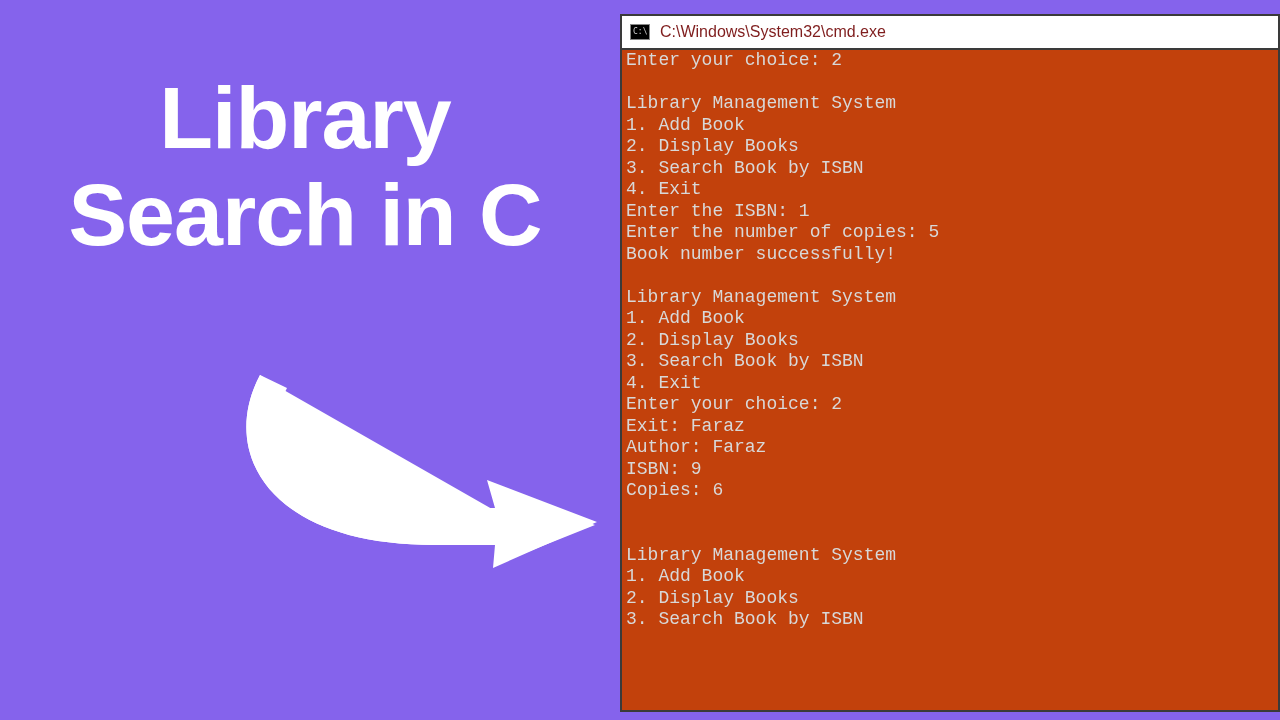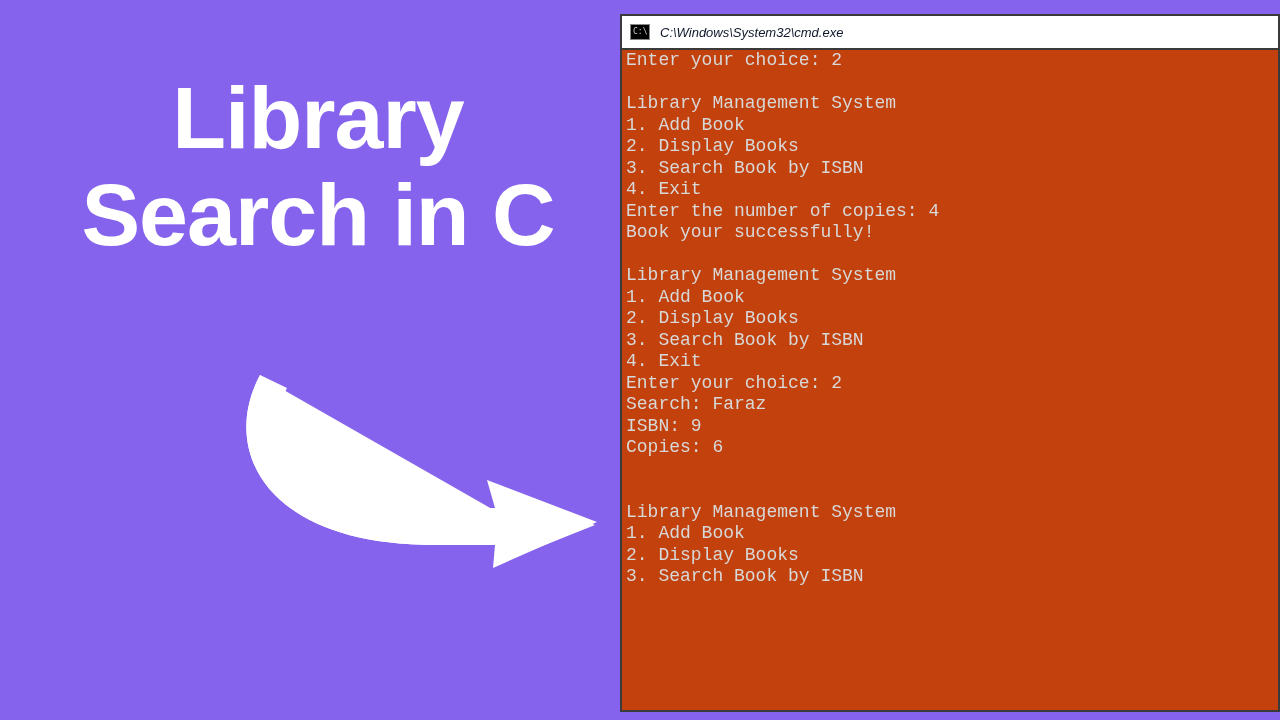--- a/index.html
+++ b/index.html
@@ -10,21 +10,21 @@
     body {
       width: 1280px;
       height: 720px;
       background: #8563ec;
       overflow: hidden;
       position: relative;
       font-family: Arial, sans-serif;
     }
     .heading-area {
       position: absolute;
-      left: 13px;
+      left: 0;
       top: 70px;
       width: 610px;
       text-align: center;
     }
     .heading-text {
       color: #ffffff;
       font-weight: 900;
       font-size: 88px;
       line-height: 1.1;
       letter-spacing: -1px;
@@ -68,24 +68,23 @@
       justify-content: flex-start;
       padding-left: 2px;
     }
     .cmd-icon-text {
       color: #cccccc;
       font-size: 8px;
       font-family: monospace;
       line-height: 1;
     }
     .title-text {
-      color: #0f172a;
-      font-size: 13px;
+      color: #7f1d1d;
+      font-size: 16px;
       font-family: Arial, sans-serif;
-      font-style: italic;
     }
     .console-body {
       flex: 1;
       background: #c2410c;
       padding: 0 4px;
       overflow: hidden;
     }
     .console-line {
       color: #d8d8d8;
       font-family: 'Consolas', 'Courier New', monospace;
@@ -140,30 +139,32 @@
     <span class="title-text">C:\Windows\System32\cmd.exe</span>
   </div>
   <div class="console-body">
     <div class="console-line">Enter your choice: 2</div>
     <div class="console-line">&nbsp;</div>
     <div class="console-line">Library Management System</div>
     <div class="console-line">1. Add Book</div>
     <div class="console-line">2. Display Books</div>
     <div class="console-line">3. Search Book by ISBN</div>
     <div class="console-line">4. Exit</div>
-    <div class="console-line">Enter the number of copies: 4</div>
-    <div class="console-line">Book your successfully!</div>
+    <div class="console-line">Enter the ISBN: 1</div>
+    <div class="console-line">Enter the number of copies: 5</div>
+    <div class="console-line">Book number successfully!</div>
     <div class="console-line">&nbsp;</div>
     <div class="console-line">Library Management System</div>
     <div class="console-line">1. Add Book</div>
     <div class="console-line">2. Display Books</div>
     <div class="console-line">3. Search Book by ISBN</div>
     <div class="console-line">4. Exit</div>
     <div class="console-line">Enter your choice: 2</div>
-    <div class="console-line">Search: Faraz</div>
+    <div class="console-line">Exit: Faraz</div>
+    <div class="console-line">Author: Faraz</div>
     <div class="console-line">ISBN: 9</div>
     <div class="console-line">Copies: 6</div>
     <div class="console-line">&nbsp;</div>
     <div class="console-line">&nbsp;</div>
     <div class="console-line">Library Management System</div>
     <div class="console-line">1. Add Book</div>
     <div class="console-line">2. Display Books</div>
     <div class="console-line">3. Search Book by ISBN</div>
   </div>
 </div>

